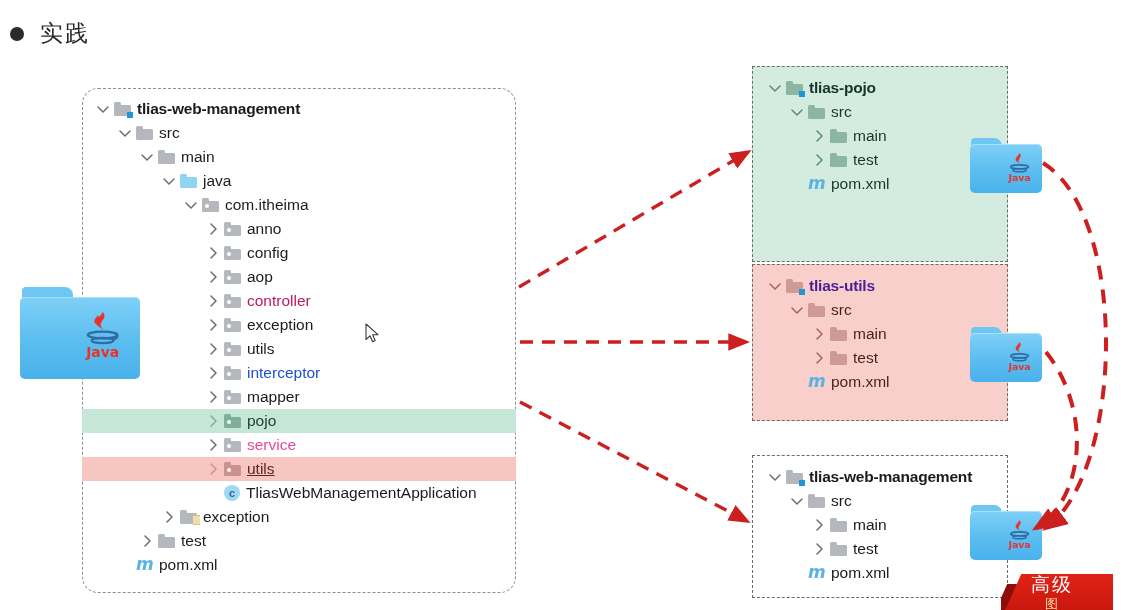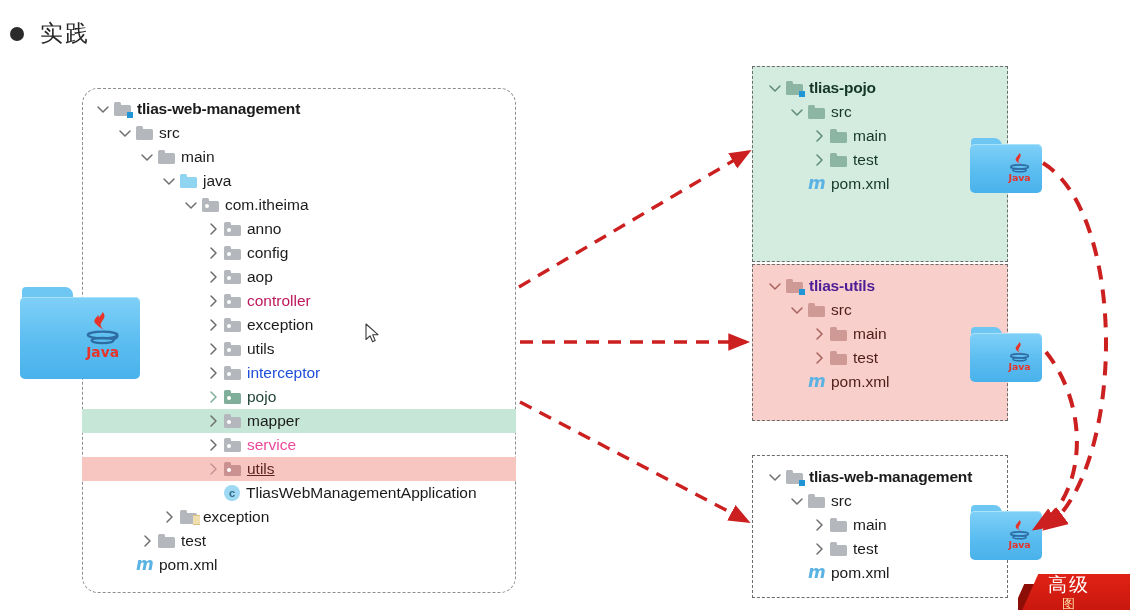--- a/index.html
+++ b/index.html
@@ -58,21 +58,21 @@
       border-radius:5px;box-shadow:inset 0 1px 0 #a9e2fb;}
   .javafolder .jlogo{position:absolute;right:8%;top:14%;width:46%;height:74%;}
 
   
   svg.overlay{position:absolute;left:0;top:0;width:1130px;height:610px;pointer-events:none;}
 
   
   #mouse-cursor{position:absolute;left:365px;top:323px;width:16px;height:22px;}
 
   
-  #corner-banner{position:absolute;right:0;bottom:0;width:112px;height:46px;overflow:hidden;}
+  #corner-banner{position:absolute;right:17px;bottom:0;width:112px;height:46px;overflow:hidden;}
   #corner-banner .ribbon{position:absolute;left:10px;top:10px;width:140px;height:46px;
       background:linear-gradient(180deg,#e02216 0%,#c3150c 100%);transform:skewX(-24deg);}
   #corner-banner .shadow{position:absolute;left:0px;top:20px;width:30px;height:28px;background:#8d0d07;transform:skewX(-24deg);}
   #corner-banner .btxt{position:absolute;left:30px;top:8px;color:#fff;font-size:19px;letter-spacing:2px;
       font-family:"DejaVu Sans",sans-serif;white-space:nowrap;}
   #corner-banner .btxt2{position:absolute;left:44px;top:31px;color:#ffd9a0;font-size:13px;letter-spacing:1px;white-space:nowrap;}
 </style>
 </head>
 <body>
 
@@ -247,43 +247,43 @@
           <span class="tab" style="background:#b4b8bc"></span>
           <span class="body" style="background:#b4b8bc"></span>
           <span class="dot"></span>
         </span>
         <span class="label" style="color:#1d4ed8">interceptor</span>
       </div>
       <div class="row">
         <span class="spacer" style="width:122px"></span>
         <span class="chev">
           <svg width="16" height="16" viewBox="0 0 16 16">
+            <path d="M6,3 L11,8 L6,13" fill="none" stroke="#6f6f6f" stroke-width="1.5" stroke-linecap="round" stroke-linejoin="round"></path>
+          </svg>
+        </span>
+        <span class="fold pkg">
+          <span class="tab" style="background:#b4b8bc"></span>
+          <span class="body" style="background:#b4b8bc"></span>
+          <span class="dot"></span>
+        </span>
+        <span class="label" style="color:#1b1b1b">mapper</span>
+      </div>
+      <div class="row">
+        <span class="spacer" style="width:122px"></span>
+        <span class="chev">
+          <svg width="16" height="16" viewBox="0 0 16 16">
             <path d="M6,3 L11,8 L6,13" fill="none" stroke="#7fae9a" stroke-width="1.5" stroke-linecap="round" stroke-linejoin="round"></path>
           </svg>
         </span>
         <span class="fold pkg">
           <span class="tab" style="background: rgb(127, 174, 154);"></span>
           <span class="body" style="background: rgb(127, 174, 154);"></span>
           <span class="dot"></span>
         </span>
         <span class="label" style="color: rgb(27, 63, 49);">pojo</span>
-      </div>
-      <div class="row">
-        <span class="spacer" style="width:122px"></span>
-        <span class="chev">
-          <svg width="16" height="16" viewBox="0 0 16 16">
-            <path d="M6,3 L11,8 L6,13" fill="none" stroke="#6f6f6f" stroke-width="1.5" stroke-linecap="round" stroke-linejoin="round"></path>
-          </svg>
-        </span>
-        <span class="fold pkg">
-          <span class="tab" style="background:#b4b8bc"></span>
-          <span class="body" style="background:#b4b8bc"></span>
-          <span class="dot"></span>
-        </span>
-        <span class="label" style="color:#1b1b1b">mapper</span>
       </div>
       <div class="row">
         <span class="spacer" style="width:122px"></span>
         <span class="chev">
           <svg width="16" height="16" viewBox="0 0 16 16">
             <path d="M6,3 L11,8 L6,13" fill="none" stroke="#6f6f6f" stroke-width="1.5" stroke-linecap="round" stroke-linejoin="round"></path>
           </svg>
         </span>
         <span class="fold pkg">
           <span class="tab" style="background:#b4b8bc"></span>

